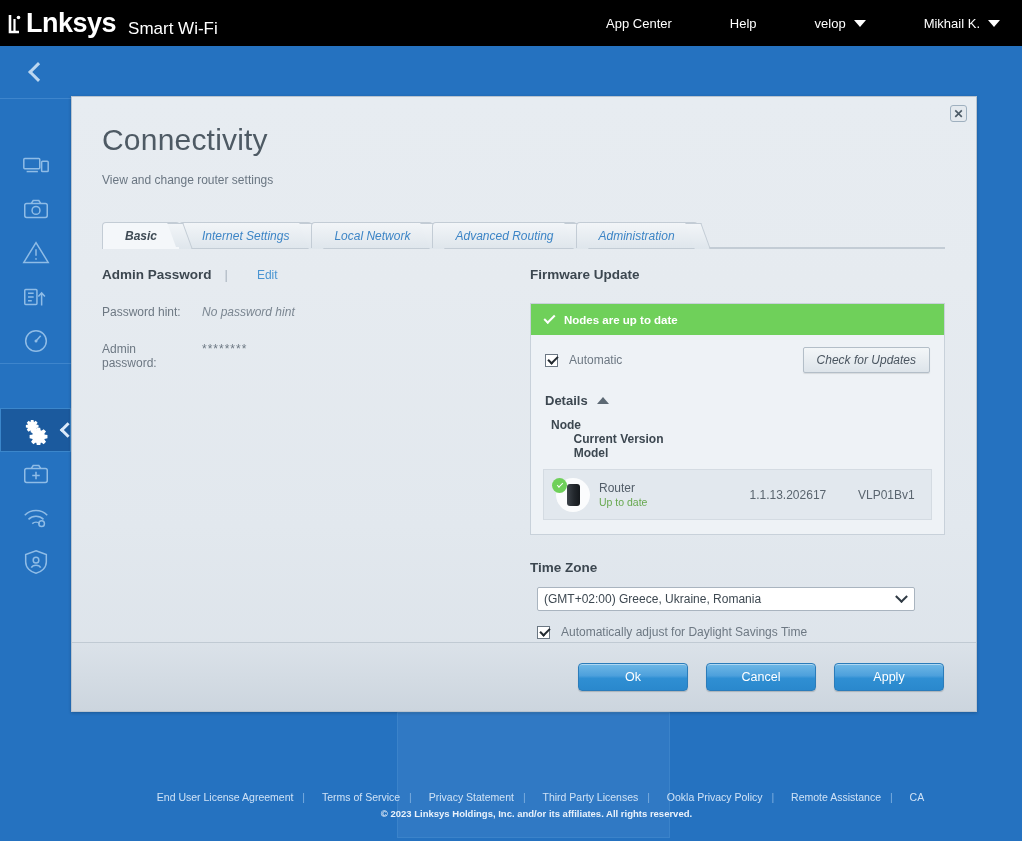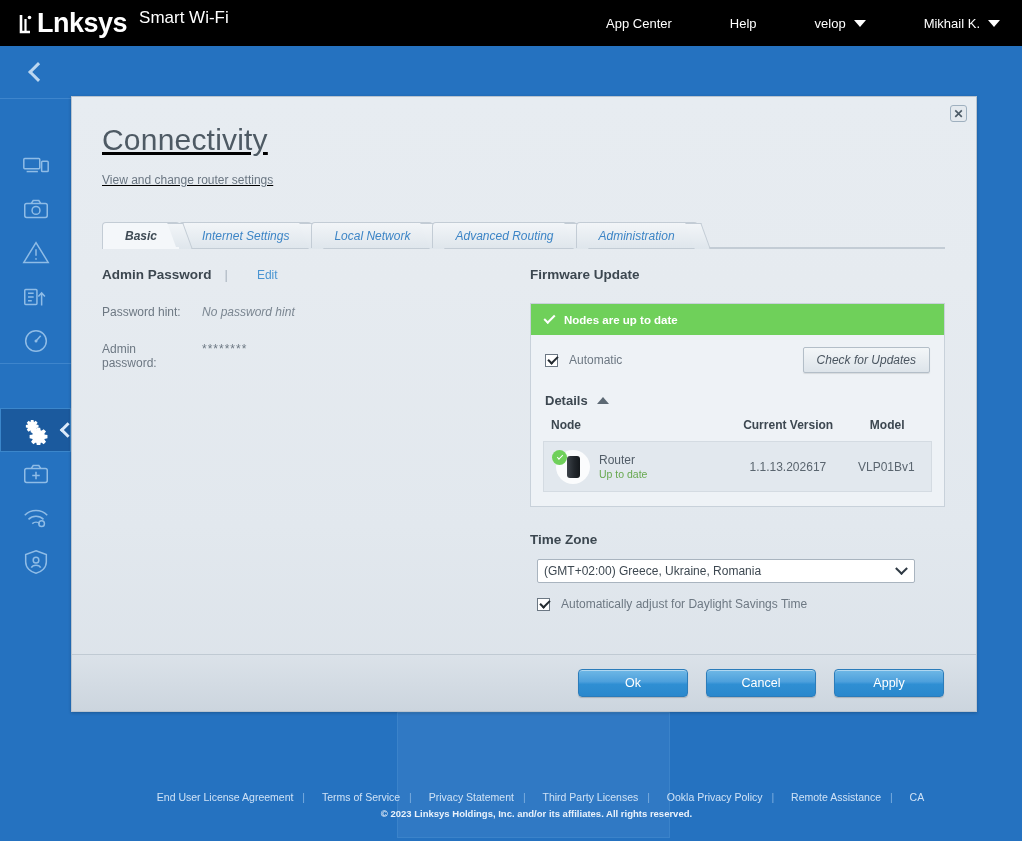--- a/index.html
+++ b/index.html
@@ -10,21 +10,21 @@
     font-family: "Liberation Sans", sans-serif;
     background: #2572c0;
   }
   #root { position: relative; width: 1022px; height: 841px; background: #2572c0; }
 
   
   .topbar {
     position: absolute; top: 0; left: 0; width: 1022px; height: 46px;
     background: #000; display: flex; align-items: center;
   }
-  .brand-wrap { display: flex; align-items: flex-start; padding-left: 19px; }
+  .brand-wrap { display: flex; align-items: flex-end; padding-left: 8px; }
   .brand-logo {
     color: #fff; font-size: 27px; font-weight: bold; letter-spacing: -0.5px;
     font-family: "Liberation Sans", sans-serif;
   }
   .brand-sub { color: #fff; font-size: 17px; margin-left: 12px; font-weight: 400; }
   .topnav { margin-left: auto; display: flex; align-items: center; padding-right: 22px; justify-content: center; }
   .topnav a, .topnav .navitem {
     color: #fff; font-size: 13px; text-decoration: none; padding: 0 0;
     display: flex; align-items: center; cursor: pointer;
   }
@@ -83,21 +83,21 @@
     border: 1px solid #b9c4cf;
     box-shadow: 0 1px 3px rgba(0,0,0,0.22);
   }
   .dlg-close {
     position: absolute; right: 9px; top: 8px; width: 17px; height: 17px;
     border: 1px solid #9fb0bf; border-radius: 3px;
     background: #e4e9ee; cursor: pointer;
     display: flex; align-items: center; justify-content: center;
     font-size: 12px; color: #4c5a66; line-height: 1; font-weight: bold;
   }
-  .dlg-head { padding: 26px 0 0 30px; height: 125px; text-decoration: underline; }
+  .dlg-head { padding: 26px 0 0 30px; height: 125px; }
   .dlg-title { font-size: 30px; color: #4e5a64; font-weight: 400; letter-spacing: 0.2px; }
   .dlg-sub { font-size: 12px; color: #6a7682; margin-top: 16px; }
 
   
   .tabstrip {
     position: relative; height: 27px; margin-left: 30px; margin-right: 31px;
     border-bottom: 1px solid #c3ccd5;
     display: flex; align-items: flex-end; font-style: italic;
   }
   .tabstrip::after {
@@ -178,20 +178,21 @@
   .details-lbl { font-size: 13px; font-weight: bold; color: #3c4750; }
   .tri-up {
     width: 0; height: 0; margin-left: 9px;
     border-left: 6px solid transparent; border-right: 6px solid transparent;
     border-bottom: 7px solid #5d6974; cursor: pointer;
   }
   .fw-table { margin: 10px 12px 14px 12px; }
   .fw-thead {
     display: flex; font-size: 12px; font-weight: bold; color: #3c4750;
     padding: 0 8px 9px 8px;
+    flex-direction: column;
   }
   .th-node { width: 190px; }
   .th-ver  { width: 135px; text-align: center; }
   .th-model{ width: 80px; text-align: center; }
   .fw-trow {
     display: flex; align-items: center; background: #e2e8ee;
     border: 1px solid #d4dbe2; padding: 8px;
     height: 51px;
   }
   .node-cell { width: 190px; display: flex; align-items: center; }
@@ -231,21 +232,21 @@
   }
   .tz-arrow {
     position: absolute; right: 9px; top: 8px; pointer-events: none;
     width: 9px; height: 9px; border-right: 2px solid #2f3a44; border-bottom: 2px solid #2f3a44;
     transform: rotate(45deg) translate(-2px,-2px);
   }
   .tz-dst { display: flex; align-items: center; margin-top: 14px; margin-left: 7px; }
 
   
   .dlg-footer {
-    position: absolute; left: 0; bottom: 0; width: 100%; height: 57px;
+    position: absolute; left: 0; bottom: 0; width: 100%; height: 69px;
     background: linear-gradient(#dbe2e9, #ccd5de);
     border-top: 1px solid #c0cad3;
     display: flex; align-items: center; justify-content: flex-end;
     padding-right: 32px;
   }
   .btn-blue {
     width: 110px; height: 28px; margin-left: 18px;
     background: linear-gradient(#6fb8e6 0%, #4da0dc 45%, #2f8fd3 55%, #2a88cd 100%);
     border: 1px solid #2b7cba; border-radius: 4px;
     color: #fff; font-size: 12.5px; cursor: pointer;

